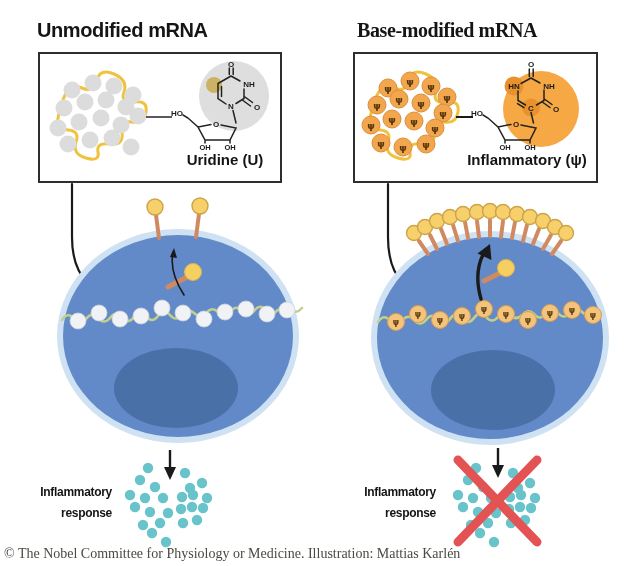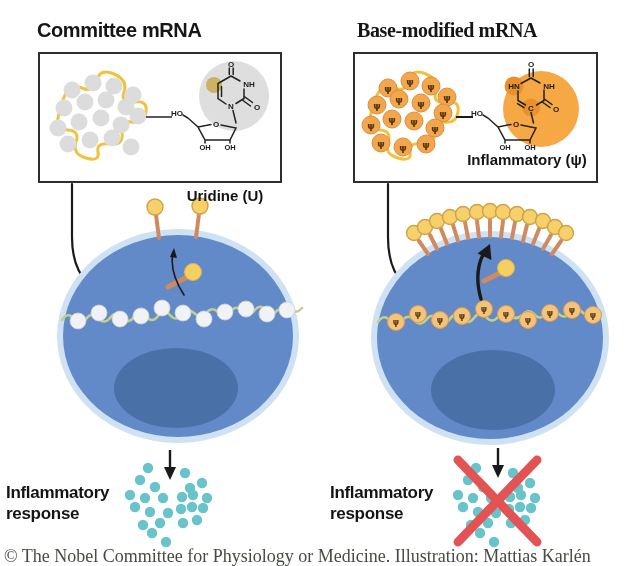--- a/index.html
+++ b/index.html
@@ -5,27 +5,27 @@
   html,body{margin:0;padding:0;background:#fff;}
   .stage{position:relative;width:640px;height:566px;background:#ffffff;overflow:hidden;
          font-family:"Liberation Sans",sans-serif;}
   .stage svg{position:absolute;left:0;top:0;}
   .panel-title{position:absolute;top:19px;font-size:20px;font-weight:bold;color:#151515;
                letter-spacing:-0.4px;white-space:nowrap;}
   .panel-title.tl{left:37px;} .panel-title.tr{left:357px;font-family:Liberation Serif, serif;}
   .inset-box{position:absolute;top:52px;height:131px;border:2px solid #2e2e2e;background:transparent;box-sizing:border-box;}
   .inset-box.bl{left:38px;width:244px;} .inset-box.br{left:353px;width:245px;}
   .mol-label{position:absolute;top:151px;font-size:15px;font-weight:bold;color:#141414;text-align:center;}
-  .mol-label.ml{left:160px;width:130px;margin-top:36px;} .mol-label.mr{left:447px;width:160px;}
-  .resp-label{position:absolute;top:482px;width:106px;font-size:17px;
+  .mol-label.ml{left:160px;width:130px;} .mol-label.mr{left:447px;width:160px;}
+  .resp-label{position:absolute;top:482px;width:106px;text-align:right;font-size:12px;
               font-weight:bold;color:#141414;line-height:21px;letter-spacing:-0.3px;}
   .resp-label.rl{left:6px;} .resp-label.rr{left:330px;}
   .resp-label span{display:block;}
   .credit{position:absolute;left:4px;top:546px;font-family:"Liberation Serif",serif;
-          font-size:18px;color:#474b42;}
+          font-size:14px;color:#474b42;}
   .atom{font-family:"Liberation Sans",sans-serif;font-weight:bold;font-size:8px;fill:#1b1b1b;text-anchor:middle;}
   .atom-s{font-size:7.5px;}
   .psi-t{font-family:"DejaVu Sans",sans-serif;font-weight:bold;font-size:9.5px;fill:#53340a;text-anchor:middle;}
   .psi-c{font-family:"DejaVu Sans",sans-serif;font-weight:bold;font-size:8px;fill:#5c3a0a;text-anchor:middle;}
   .bond{stroke:#222;stroke-width:1.5;fill:none;stroke-linecap:round;}
   .strand{stroke:#f0c23e;stroke-width:3;fill:none;stroke-linecap:round;stroke-linejoin:round;}
   .cellstrand{stroke:#c3d08a;stroke-width:2.6;fill:none;stroke-linecap:round;}
   .arrow{stroke:#1a1a1a;fill:none;stroke-linecap:round;}
   .spike-stick{stroke:#d08a62;stroke-width:4;stroke-linecap:round;}
   .spike-head{fill:#f7d06b;stroke:#cda348;stroke-width:1.4;}
@@ -326,21 +326,21 @@
         <circle class="dot" cx="525" cy="520" r="5.2"></circle>
       <circle class="dot" cx="480" cy="533" r="5.2"></circle>
         <circle class="dot" cx="494" cy="542" r="5.2"></circle>
     </g>
     <g>
       <line x1="458" y1="460" x2="537" y2="542" stroke="#e35353" stroke-width="9" stroke-linecap="round"></line>
       <line x1="537" y1="460" x2="458" y2="542" stroke="#e35353" stroke-width="9" stroke-linecap="round"></line>
     </g>
   </svg>
 
-  <div class="panel-title tl">Committee mRNA</div>
+  <div class="panel-title tl">Unmodified mRNA</div>
   <div class="panel-title tr">Base-modified mRNA</div>
 
   <div class="inset-box bl"></div>
   <div class="inset-box br"></div>
 
   <div class="mol-label ml">Uridine (U)</div>
   <div class="mol-label mr">Inflammatory (ψ)</div>
 
   <div class="resp-label rl">
     <span>Inflammatory</span>

